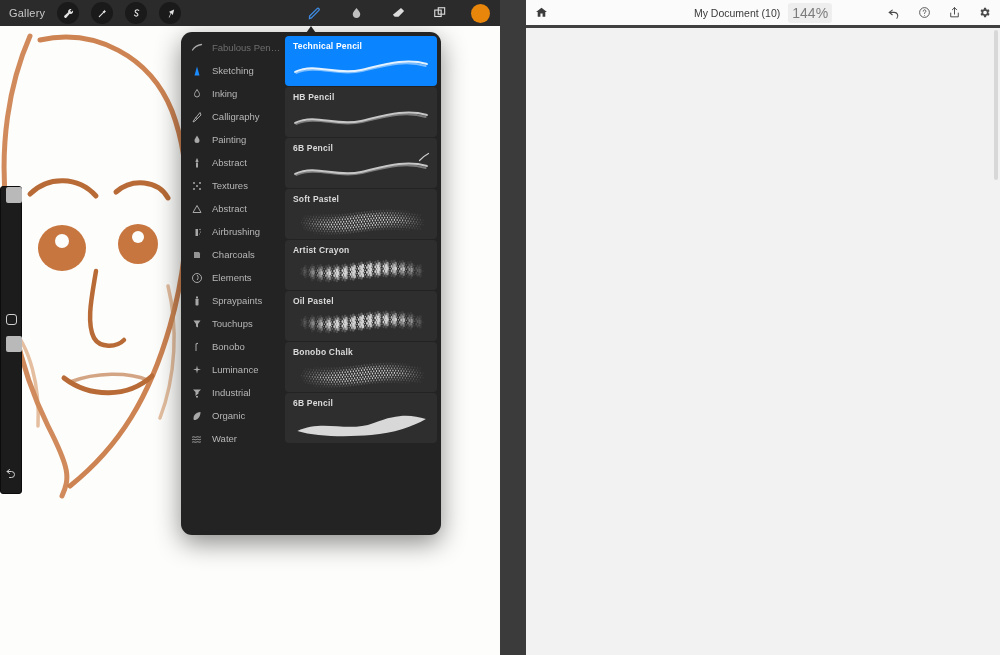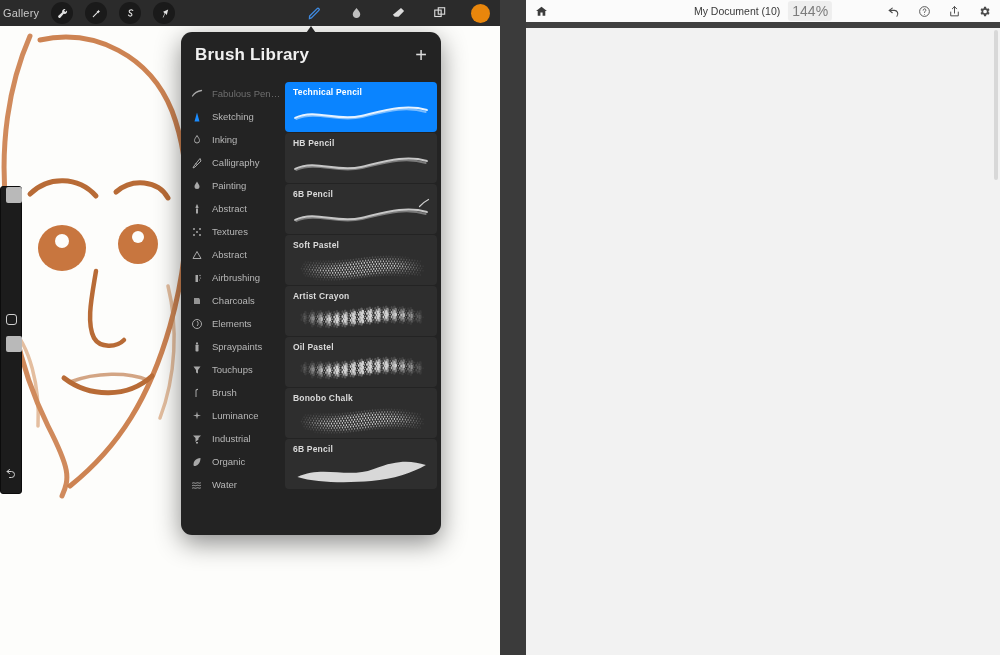--- a/index.html
+++ b/index.html
@@ -12,21 +12,21 @@
 
   
   .pc-app { position: relative; width: 500px; height: 655px; background: #ffffff; overflow: hidden; }
   .pc-canvas { position: absolute; inset: 26px 0 0 0; background: #fdfdfb; }
 
   .pc-topbar {
     position: absolute; top: 0; left: 0; width: 500px; height: 26px;
     background: #2b2b2b; display: flex; align-items: center; z-index: 40;
   }
   .pc-gallery {
-    color: #c9c9c9; font-size: 11px; margin-left: 3px; margin-right: 12px;
+    color: #c9c9c9; font-size: 11px; margin-left: 9px; margin-right: 12px;
     letter-spacing: .2px;
   }
   .pc-tbtn {
     width: 22px; height: 22px; border-radius: 50%; background: #1a1a1a;
     margin-right: 12px; display: flex; align-items: center; justify-content: center;
     color: #e3e3e3;
   }
   .pc-right-tools { margin-left: auto; display: flex; align-items: center; padding-right: 10px; }
   .pc-rtool { width: 22px; height: 22px; margin-left: 20px; display: flex; align-items: center; justify-content: center; }
   .pc-swatch { width: 19px; height: 19px; border-radius: 50%; background: #E8860C; margin-left: 20px; }
@@ -76,21 +76,21 @@
   .bl-bname { font-size: 8.5px; font-weight: bold; color: #dadada; letter-spacing: .2px; }
   .bl-brush.active .bl-bname { color: #ffffff; }
   .bl-stroke { position: absolute; left: 6px; right: 6px; top: 18px; height: 28px; }
   .bl-edit { position: absolute; right: 7px; top: 14px; width: 12px; height: 10px; color: #cfcfcf; }
 
   
   .rt-app { position: relative; width: 500px; height: 655px; background: #f2f2f2; overflow: hidden; }
   .rt-railbg { position: absolute; left: 0; top: 0; width: 26px; height: 655px; background: #3b3b3b; }
   .rt-top {
     position: absolute; left: 26px; top: 0; width: 474px; height: 28px;
-    background: #fbfbfb; display: flex; align-items: center; border-bottom: 6px solid #404040;
+    background: #fbfbfb; display: flex; align-items: center; border-bottom: 3px solid #404040;
   }
   .rt-home { margin-left: 9px; color: #3c3c3c; display: flex; }
   .rt-doc { position: absolute; left: 50%; transform: translateX(-50%); display: flex; align-items: center; gap: 8px; }
   .rt-docname { font-size: 10.5px; color: #3a3a3a; }
   .rt-zoom { font-size: 14px; color: #7c7c7c; background: #eeeeee; padding: 2px 4px; border-radius: 3px; }
   .rt-topright { margin-left: auto; display: flex; align-items: center; gap: 17px; padding-right: 9px; color: #4a4a4a; }
   .rt-scroll { position: absolute; right: 2px; top: 30px; width: 4px; height: 150px;
                background: #d8d8d8; border-radius: 3px; z-index: 14; }
   svg { display: block; }
 </style>
@@ -190,24 +190,20 @@
       <div style="height:42px;display:flex;align-items:center">
         <svg width="12" height="12" viewBox="0 0 24 24" fill="none" stroke="#cfcfcf" stroke-width="2" stroke-linecap="round">
             <path d="M9 7L4 11l5 4"></path>
             <path d="M4 11h9a6 6 0 010 12H9"></path>
           </svg>
       </div>
     </div>
 
     <div class="bl-notch"></div>
     <div class="bl-panel">
-      <div class="bl-head">
-        <div class="bl-title">Brush Library</div>
-        <div class="bl-plus">+</div>
-      </div>
       <div class="bl-body">
         <div class="bl-cats" id="cats">
             <div class="bl-cat dim">
               <span class="bl-cat-ico">
                 <svg width="12" height="12" viewBox="0 0 24 24">
                   <path d="M3 16c5-8 12-10 18-11" fill="none" stroke="currentColor" stroke-width="2.6" stroke-linecap="round"></path>
                 </svg>
               </span>
               <span class="bl-cat-lb">Fabulous Pencils By...</span>
             </div>
@@ -321,21 +317,21 @@
                 </svg>
               </span>
               <span class="bl-cat-lb">Touchups</span>
             </div>
             <div class="bl-cat">
               <span class="bl-cat-ico">
                 <svg width="12" height="12" viewBox="0 0 24 24">
                   <path d="M9 20V7c0-2 2-3.5 5-3.5V6c-2 0-3 .6-3 2v12z" fill="currentColor"></path>
                 </svg>
               </span>
-              <span class="bl-cat-lb">Brush</span>
+              <span class="bl-cat-lb">Bonobo</span>
             </div>
             <div class="bl-cat">
               <span class="bl-cat-ico">
                 <svg width="12" height="12" viewBox="0 0 24 24">
                   <path d="M12 3l1.6 6.4L20 11l-6.4 1.6L12 19l-1.6-6.4L4 11l6.4-1.6z" fill="currentColor"></path>
                 </svg>
               </span>
               <span class="bl-cat-lb">Luminance</span>
             </div>
             <div class="bl-cat">

